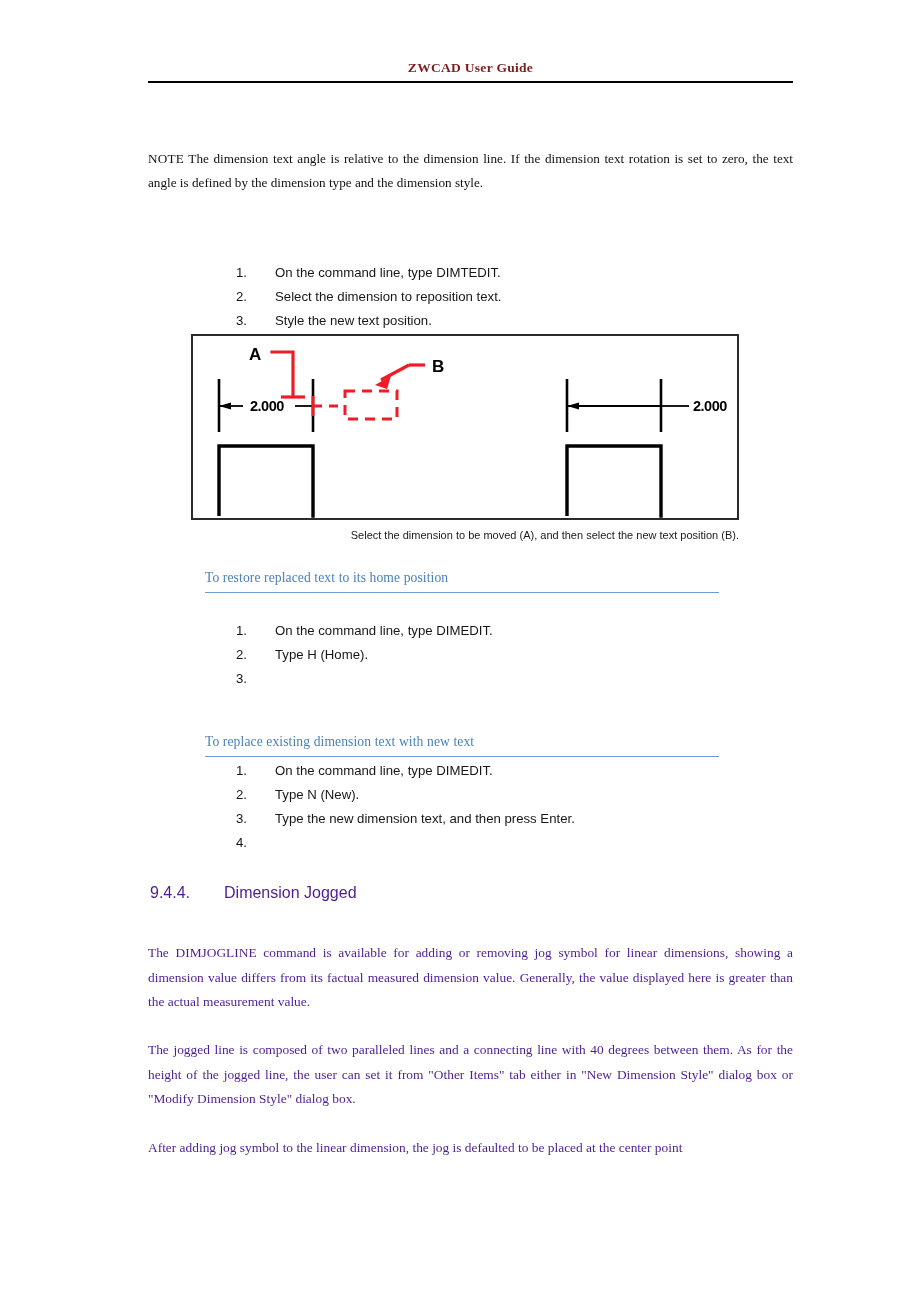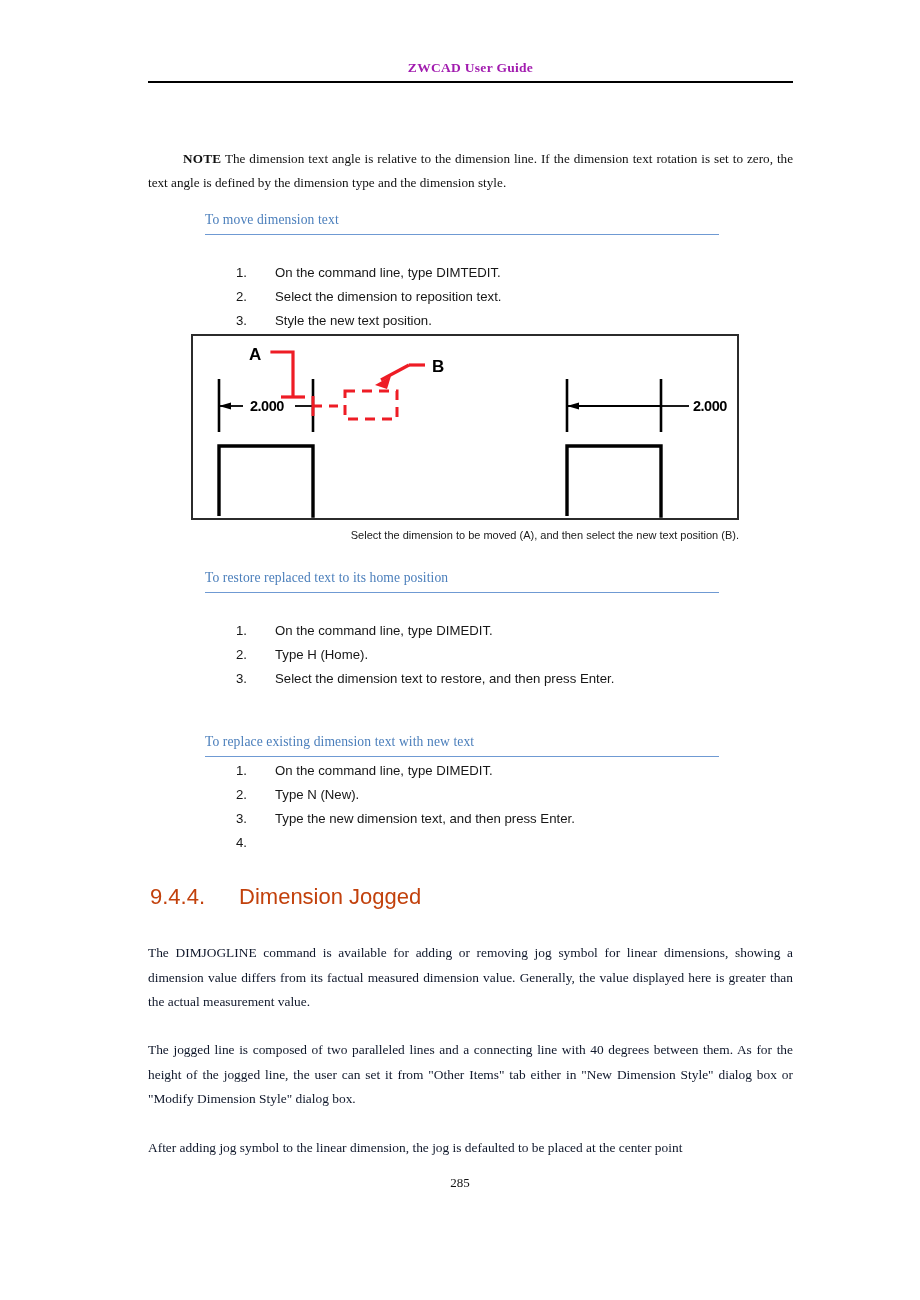--- a/index.html
+++ b/index.html
@@ -29,21 +29,21 @@
     left: 148px;
     top: 60px;
     width: 645px;
   }
   .header-title {
     text-align: center;
     font-family: "Liberation Serif", serif;
     font-size: 13.5px;
     font-weight: bold;
     letter-spacing: 0.3px;
-    color: #a21caf;
+    color: #7f1d1d;
     padding-bottom: 5px;
   }
   .header-rule {
     height: 0;
     border-bottom: 2px solid #000000;
     width: 100%;
   }
 
   
   .note-para {
@@ -51,23 +51,22 @@
     left: 148px;
     top: 147px;
     width: 645px;
     font-family: "Liberation Serif", serif;
     font-size: 13.2px;
     line-height: 24px;
     text-align: justify;
     color: #111111;
   }
   .note-para .note-label {
-    font-weight: bold;
+    font-weight: normal;
     letter-spacing: 0.2px;
-    margin-left: 35px;
   }
 
   
   .proc-head {
     position: absolute;
     left: 205px;
     width: 514px;
   }
   .proc-head .proc-head-text {
     font-family: "Liberation Serif", serif;
@@ -134,36 +133,36 @@
     font-size: 11px;
     color: #1a1a1a;
   }
 
   
   .section-head {
     position: absolute;
     left: 150px;
     top: 884px;
     font-family: "Liberation Sans", sans-serif;
-    font-size: 22px;
-    color: #c2410c;
+    font-size: 16px;
+    color: #4c1d95;
     white-space: nowrap;
   }
   .section-head .sec-num { margin-right: 34px; }
 
   
   .para {
     position: absolute;
     left: 148px;
     width: 645px;
     font-family: "Liberation Serif", serif;
     font-size: 13.4px;
     line-height: 24.5px;
     text-align: justify;
-    color: #0f172a;
+    color: #4c1d95;
   }
   .para.last { text-align: left; }
 
   
   .page-number {
     position: absolute;
     left: 0;
     top: 1175px;
     width: 920px;
     text-align: center;
@@ -180,24 +179,20 @@
   <div class="header-wrap">
     <div class="header-title">ZWCAD User Guide</div>
     <div class="header-rule"></div>
   </div>
 
   <div class="note-para">
     <span class="note-label">NOTE</span>
     <span>The dimension text angle is relative to the dimension line. If the dimension text rotation is set to zero, the text angle is defined by the dimension type and the dimension style.</span>
   </div>
 
-  <div class="proc-head" style="top:212px;">
-    <span class="proc-head-text">To move dimension text</span>
-    <span class="proc-head-rule"></span>
-  </div>
 
   <ol class="steps" style="top:261px;">
     <li>
       <span class="step-num">1.</span>
       <span>On the command line, type DIMTEDIT.</span>
     </li>
     <li>
       <span class="step-num">2.</span>
       <span>Select the dimension to reposition text.</span>
     </li>
@@ -266,21 +261,20 @@
     <li>
       <span class="step-num">1.</span>
       <span>On the command line, type DIMEDIT.</span>
     </li>
     <li>
       <span class="step-num">2.</span>
       <span>Type H (Home).</span>
     </li>
     <li>
       <span class="step-num">3.</span>
-      <span>Select the dimension text to restore, and then press Enter.</span>
     </li>
   </ol>
 
   <div class="proc-head" style="top:734px;">
     <span class="proc-head-text">To replace existing dimension text with new text</span>
     <span class="proc-head-rule"></span>
   </div>
 
   <ol class="steps" style="top:759px;">
     <li>
@@ -301,15 +295,14 @@
   </ol>
 
   <div class="section-head">
     <span class="sec-num">9.4.4.</span><span>Dimension Jogged</span>
   </div>
 
   <div class="para" style="top:941px;">The DIMJOGLINE  command is  available for adding or removing jog symbol for linear dimensions, showing a  dimension value differs from  its  factual measured dimension value. Generally,  the  value displayed here is greater than the actual measurement value.</div>
   <div class="para" style="top:1038px;">The jogged line is composed of two paralleled lines and a connecting line with 40 degrees between them. As for the height of the jogged line, the user can set it from "Other Items" tab either in "New Dimension Style" dialog box or "Modify Dimension Style" dialog box.</div>
   <div class="para last" style="top:1136px;">After adding jog symbol to the linear dimension, the jog  is  defaulted to be placed at the center point</div>
 
-  <div class="page-number">285</div>
 
 </div>
 
 </body></html>

